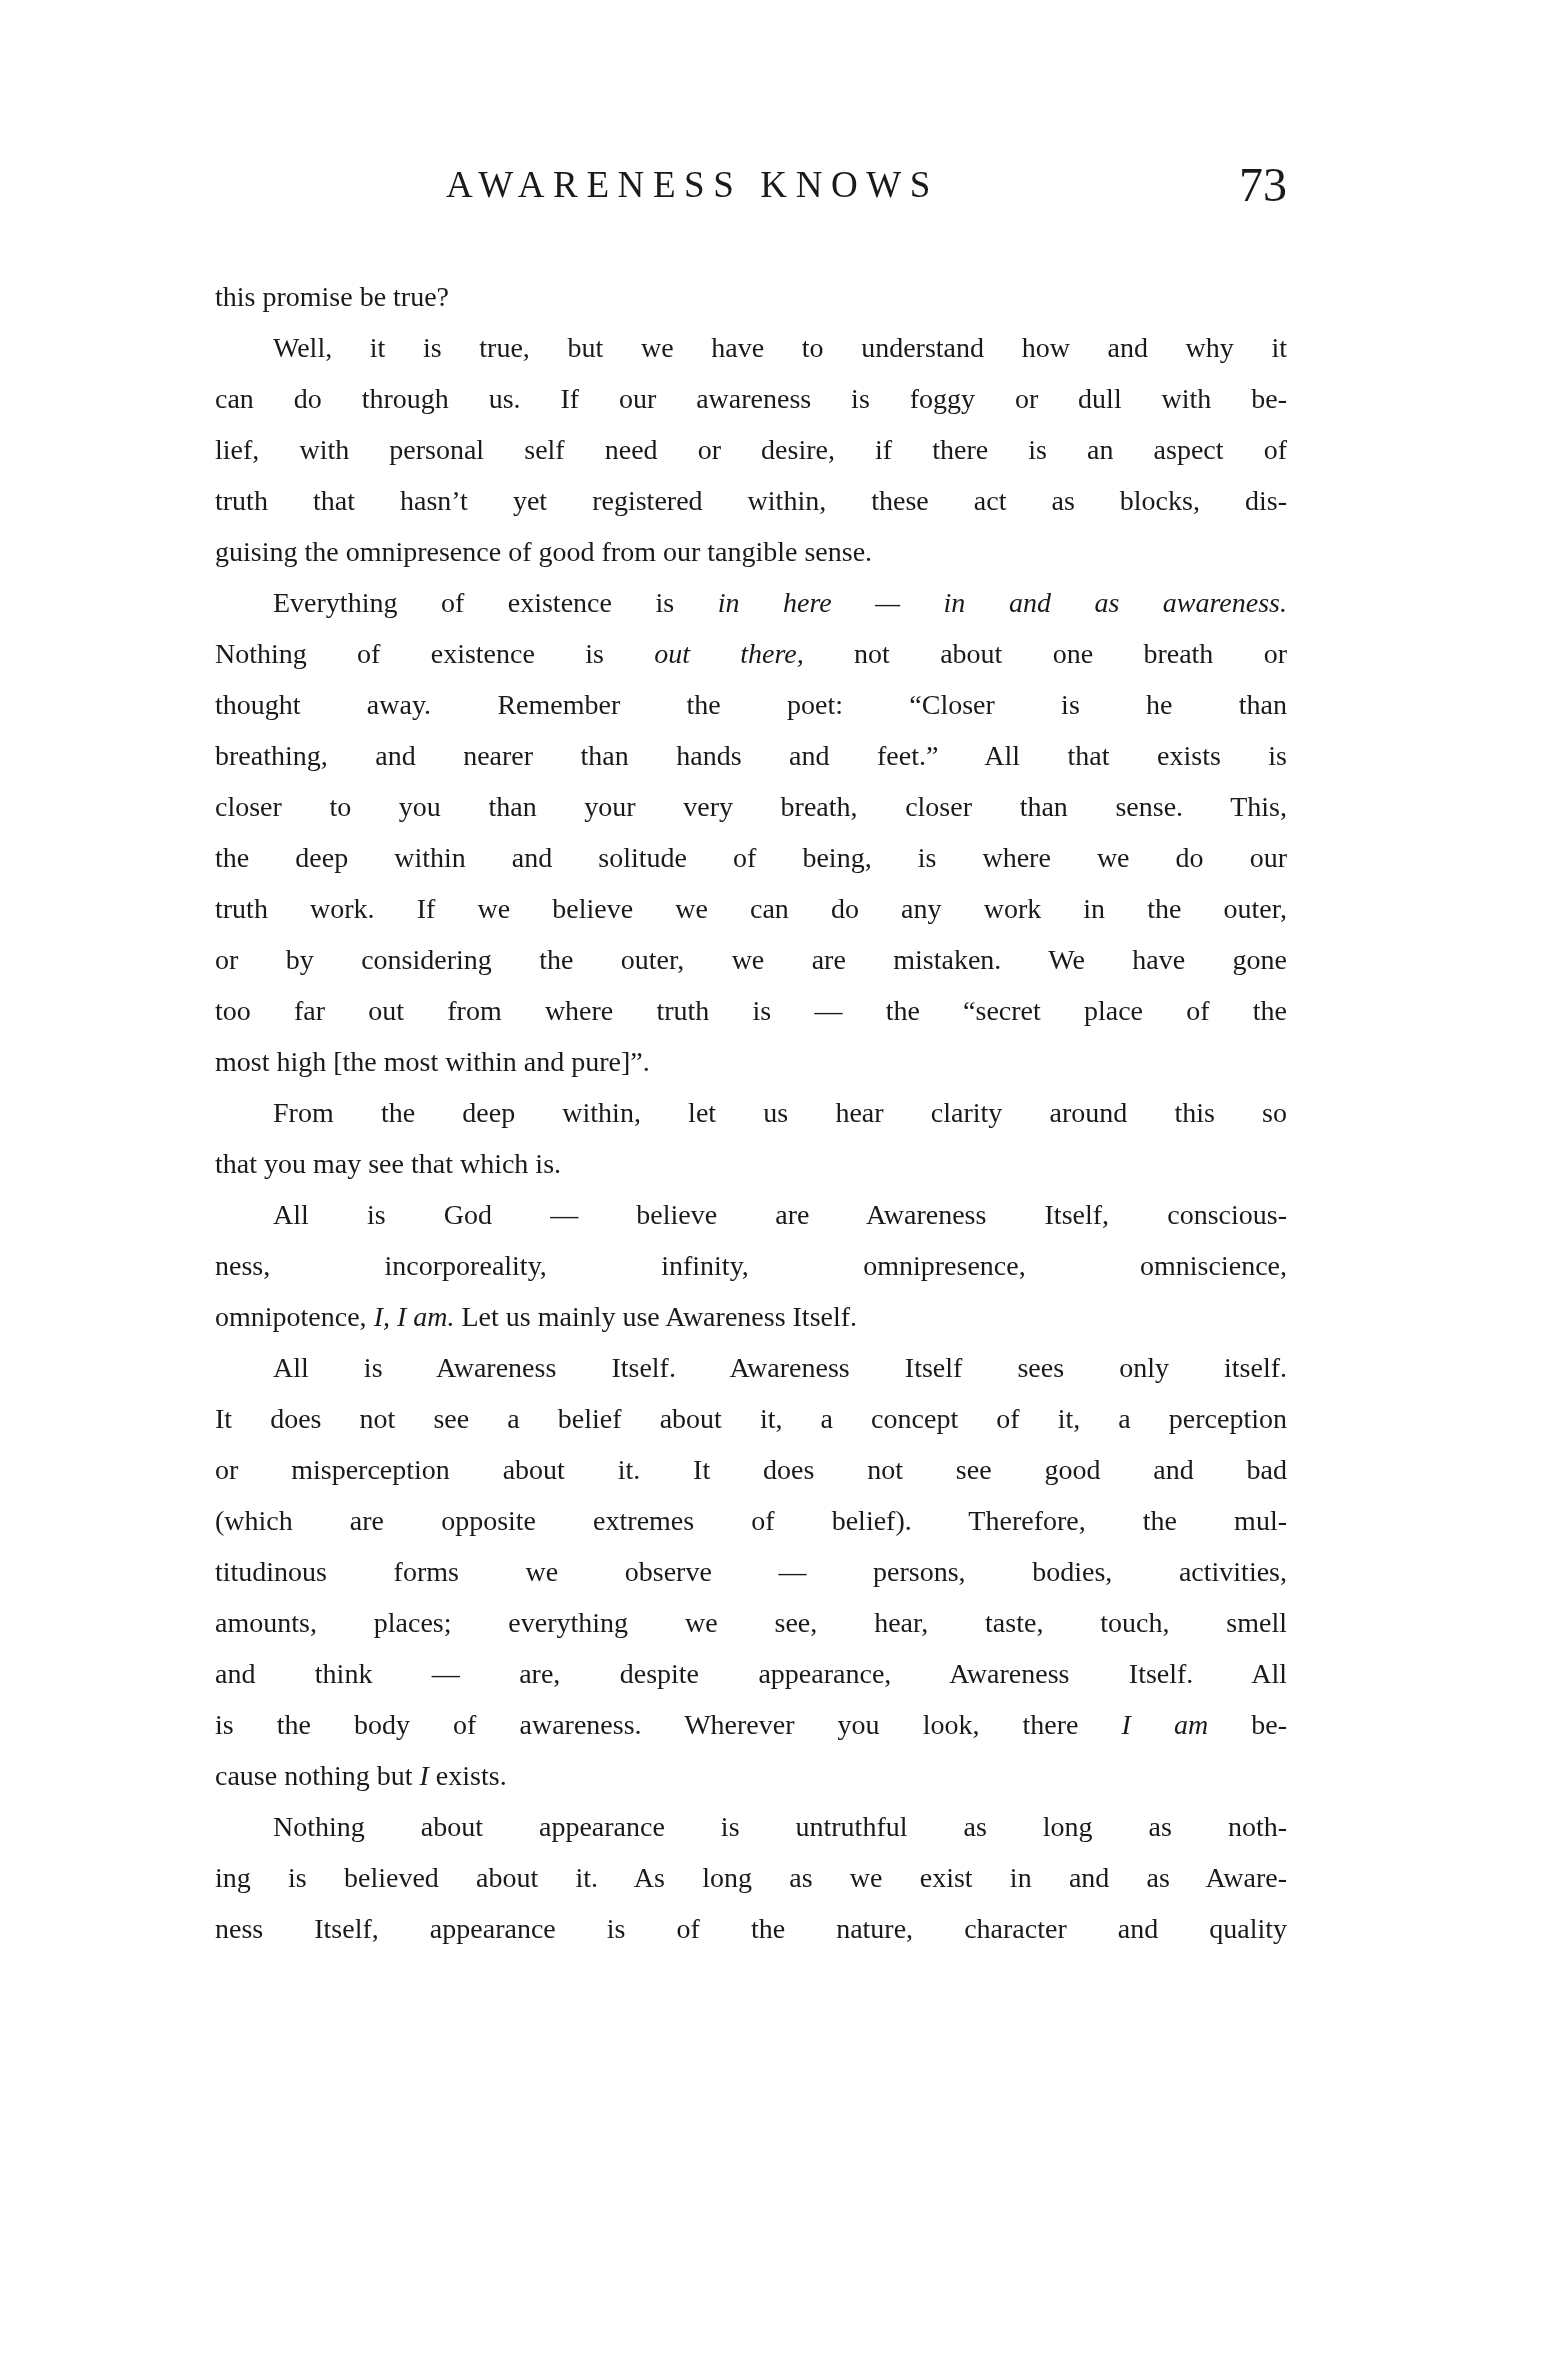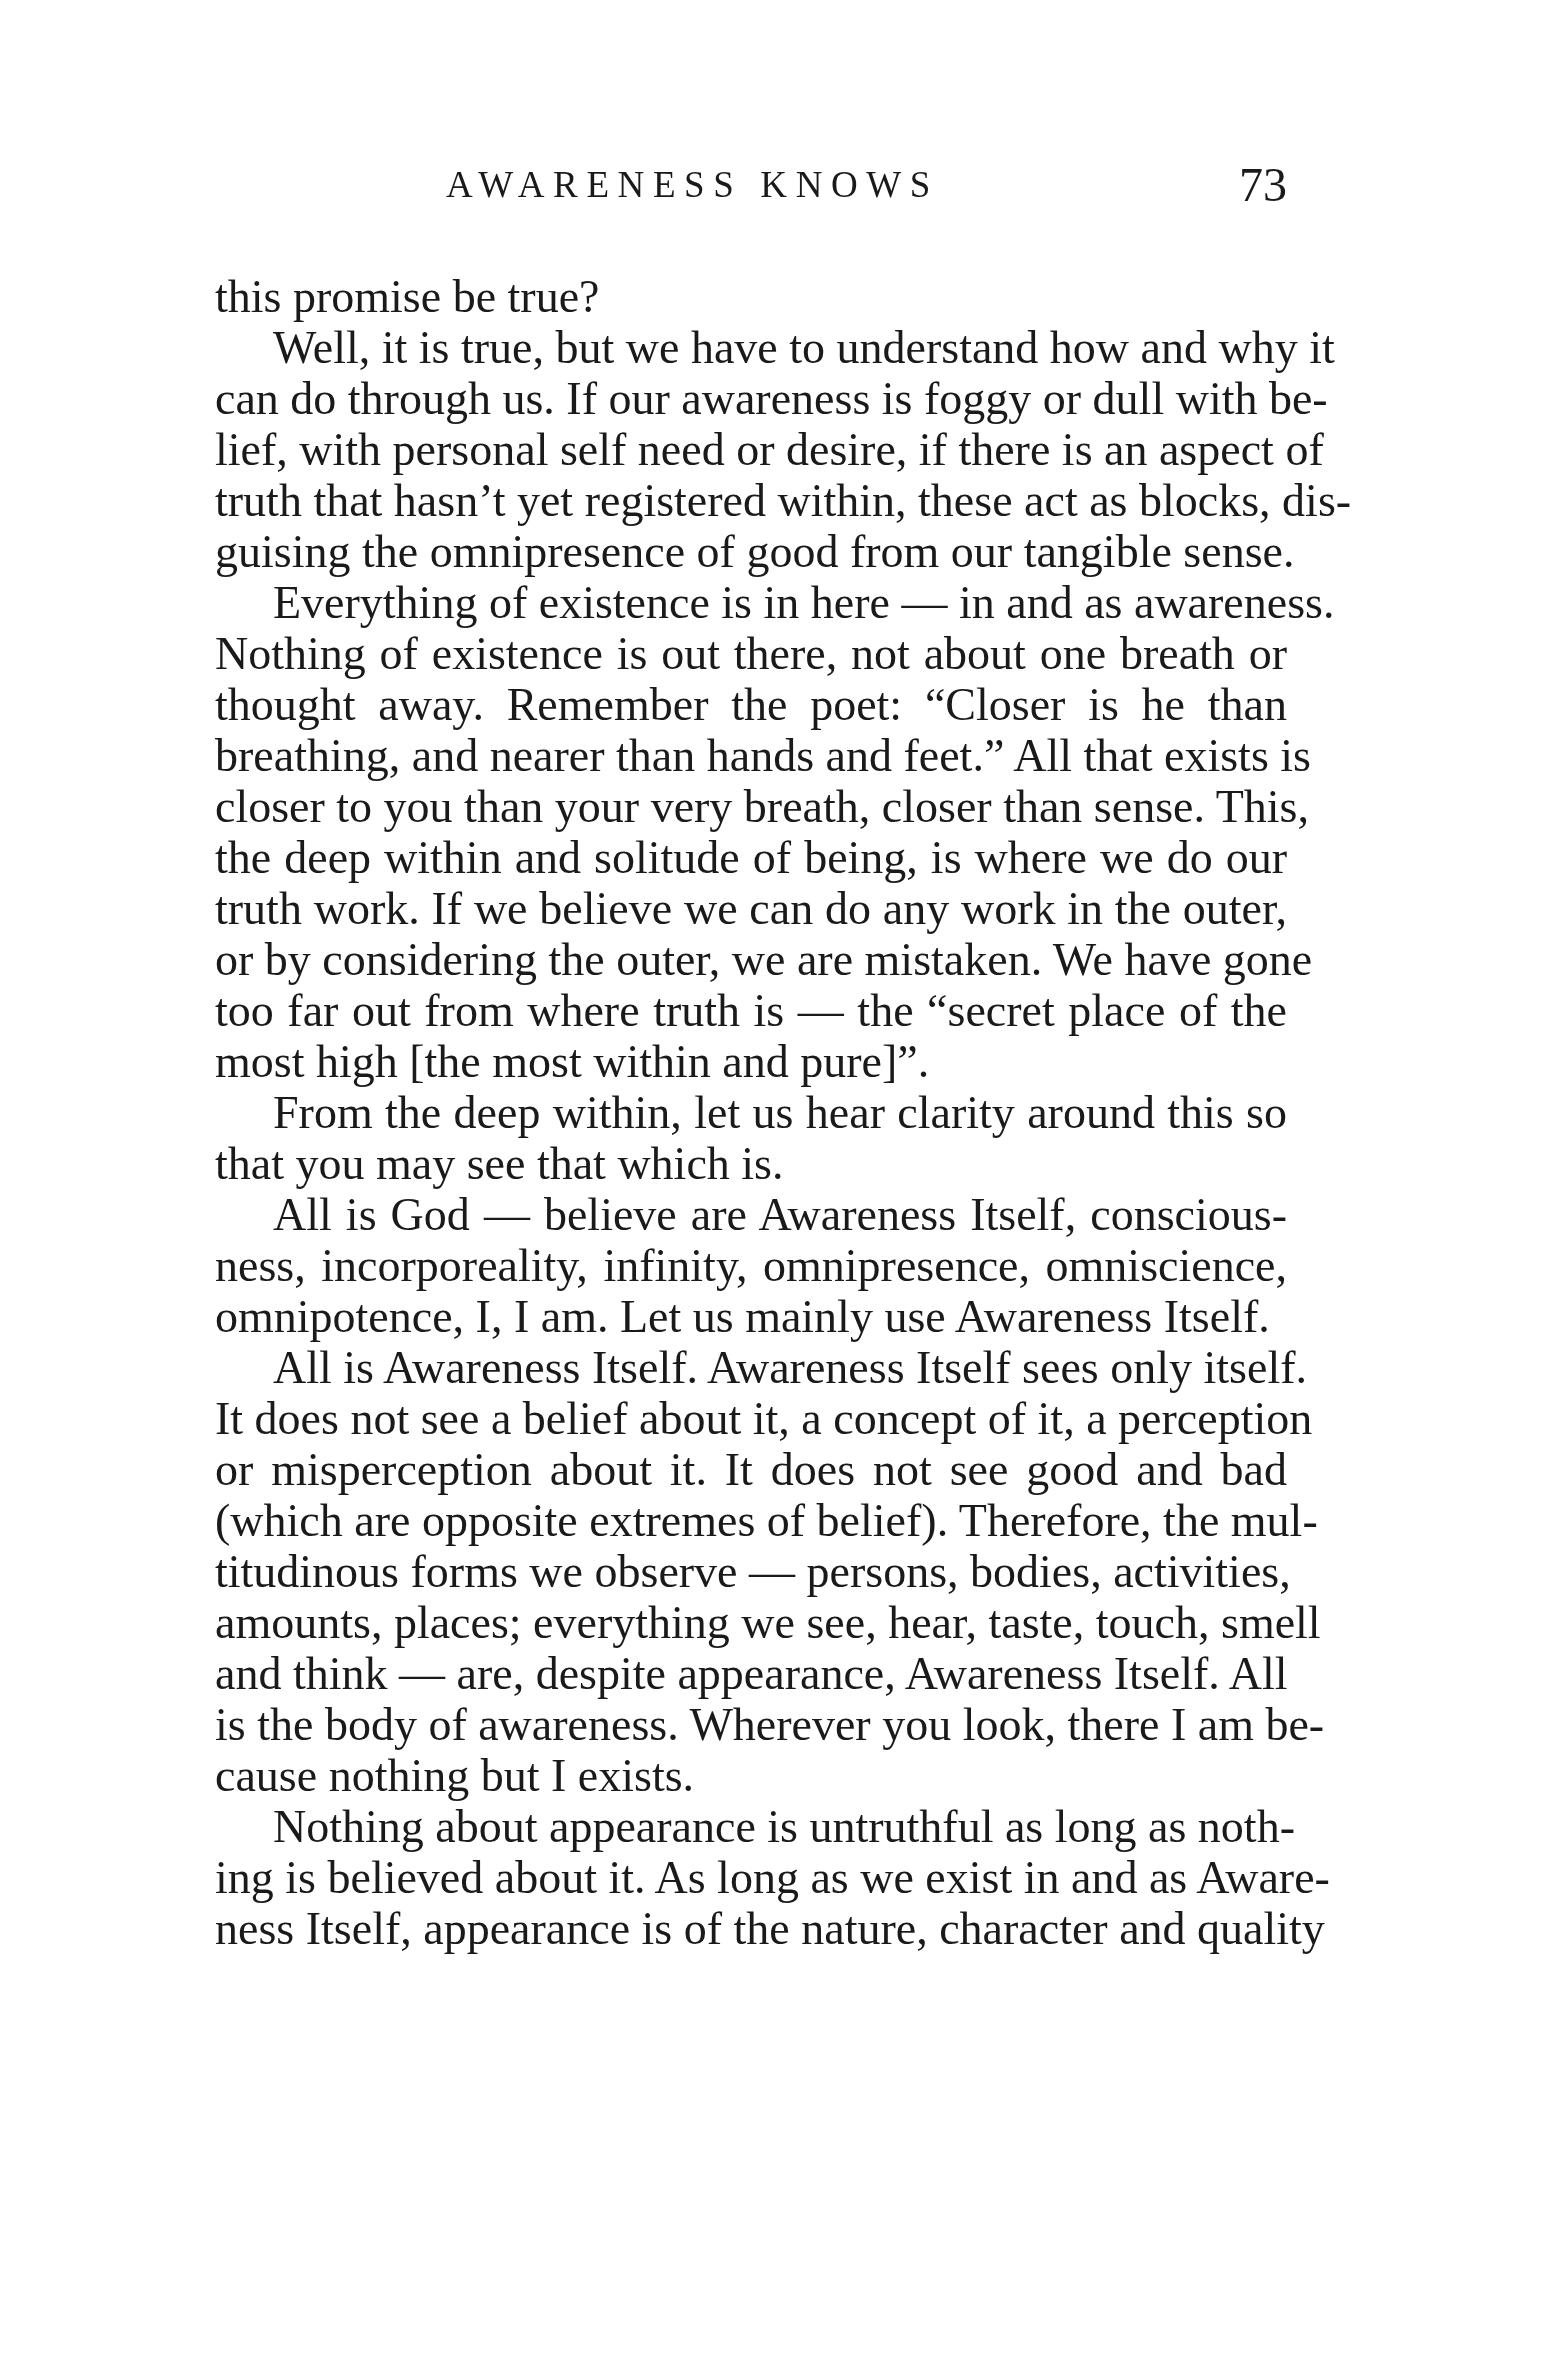--- a/index.html
+++ b/index.html
@@ -48,33 +48,34 @@
   .body-text {
     position: absolute;
     left: 215px;
     top: 271px;
     width: 1072px;
   }
   .line {
     display: block;
     height: 51px;
     line-height: 51px;
-    font-size: 46px;
+    font-size: 28px;
     text-align: justify;
     text-align-last: justify;
     white-space: nowrap;
     overflow: visible;
   }
   .line.last {
     text-align-last: left;
   }
   .line.indent {
     text-indent: 58px;
   }
   .line .it {
+    font-style: italic;
   }
 </style>
 </head>
 <body>
 
 <div class="page">
   <div class="running-head">
     <span class="running-title">AWARENESS KNOWS</span>
     <span class="page-number">73</span>
   </div>

